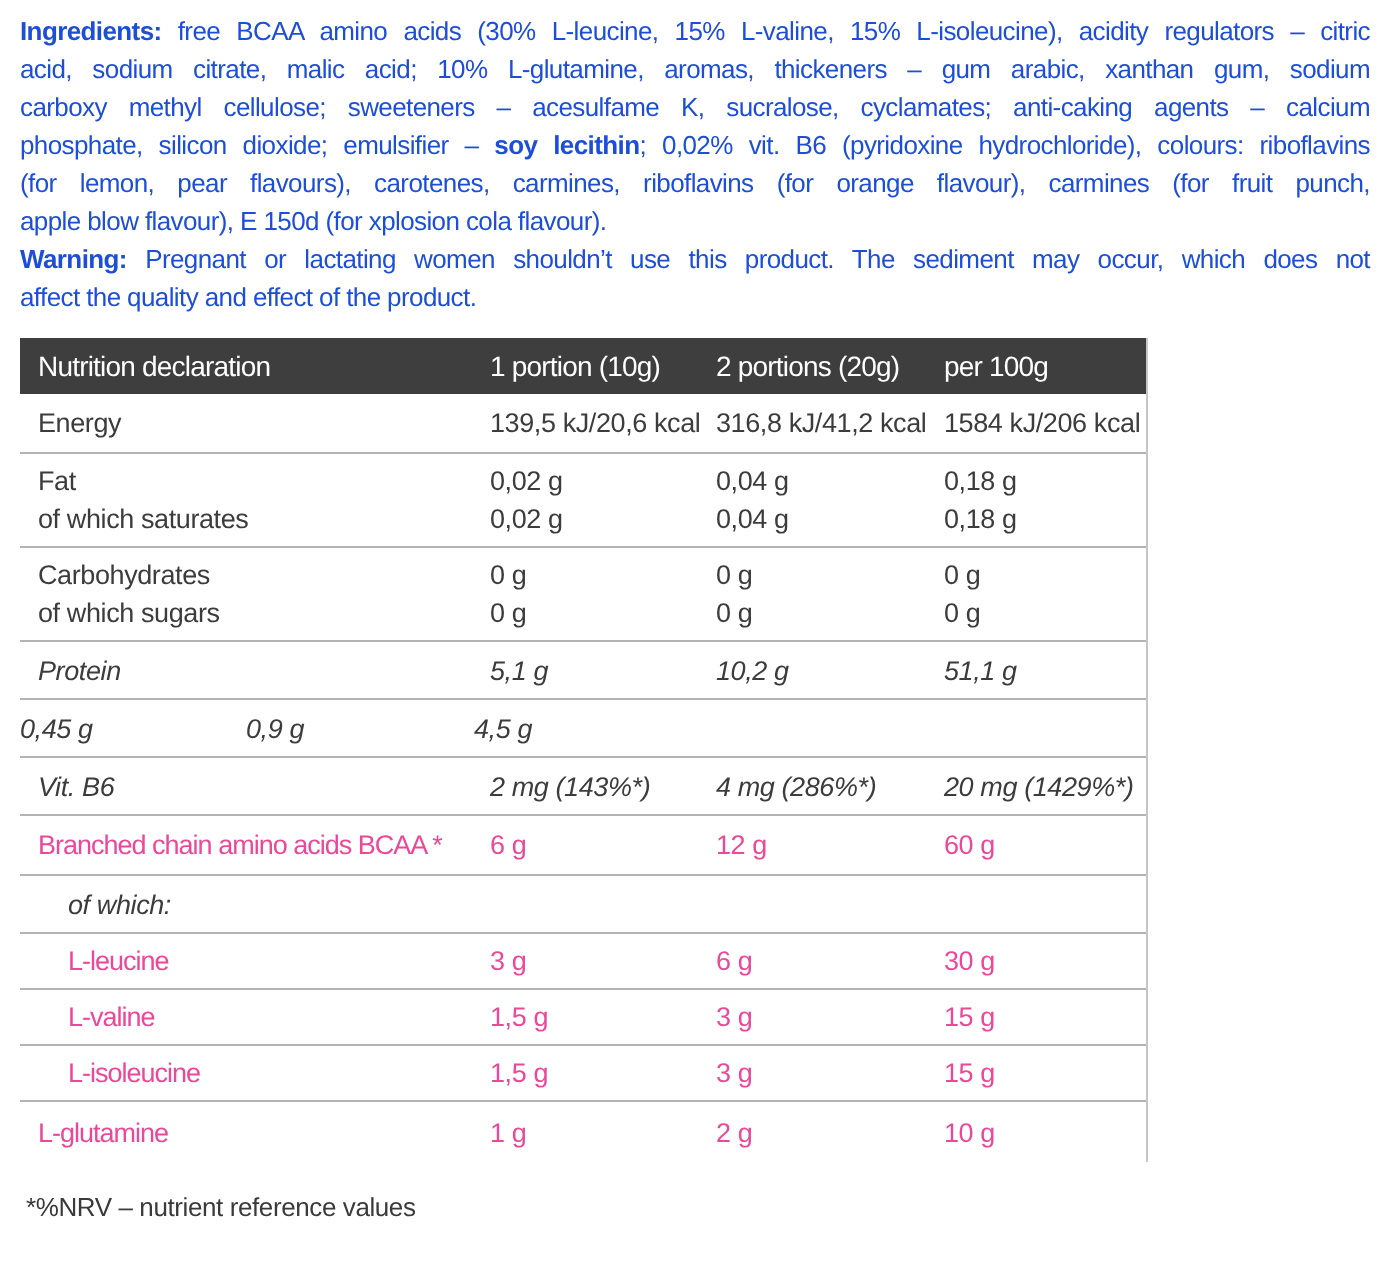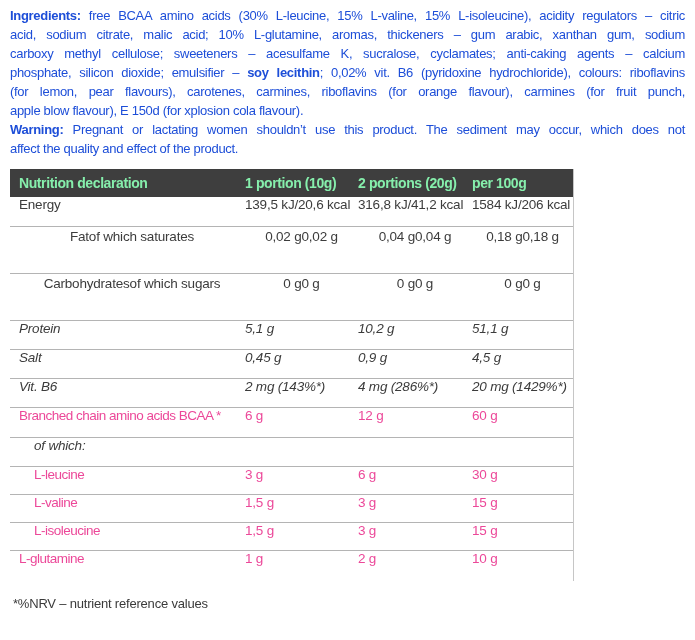--- a/index.html
+++ b/index.html
@@ -21,37 +21,37 @@
   
   .ntable {
     margin-top: 11px;
     width: 564px;
     border-right: 1px solid #c6c6c6;
     font-size: 13.5px;
     letter-spacing: -0.2px;
     color: #3c3c3c;
   }
   .thead {
-    background: #3e3e3e; color: #86efac;
+    background: #3e3e3e; color: #ffffff;
     height: 28px;
     display: flex; align-items: center;
-    font-weight: bold; font-size: 14px; letter-spacing: -0.4px;
+    font-weight: normal; font-size: 14px; letter-spacing: -0.4px;
   }
-  .tr { display: flex; align-items: flex-start; border-bottom: 1px solid #b4b4b4; }
+  .tr { display: flex; align-items: center; border-bottom: 1px solid #b4b4b4; }
   .tr.last { border-bottom: none; }
   .c1 { width: 235px; padding-left: 9px; white-space: nowrap; }
   .c2 { width: 113px; white-space: nowrap; }
   .c3 { width: 114px; white-space: nowrap; }
   .c4 { flex: 1; white-space: nowrap; }
   .h30 { min-height: 30px; }
   .h29 { min-height: 29px; font-style: italic; }
   .h28 { min-height: 28px; }
   .h47 { min-height: 47px; }
   .group .c1, .group .c2, .group .c3, .group .c4 {
-    display: flex; flex-direction: row; justify-content: center;
+    display: flex; flex-direction: column; justify-content: center;
   }
   .group span { display: block; line-height: 19.5px; }
   .boldrow { font-weight: normal; color: #ec4899; }
   .boldrow .c1 { letter-spacing: -0.5px; }
   .ind .c1 { padding-left: 24px; }
 
   .footnote { margin-top: 15px; font-size: 13px; letter-spacing: -0.2px; color: #3a3a3a; padding-left: 3px; }
 </style>
 </head>
 <body>
@@ -127,21 +127,20 @@
     </div>
 
     <div class="tr h29">
       <div class="c1">Protein</div>
       <div class="c2">5,1 g</div>
       <div class="c3">10,2 g</div>
       <div class="c4">51,1 g</div>
     </div>
 
     <div class="tr h29">
-      <div class="c1">Salt</div>
       <div class="c2">0,45 g</div>
       <div class="c3">0,9 g</div>
       <div class="c4">4,5 g</div>
     </div>
 
     <div class="tr h29">
       <div class="c1">Vit. B6</div>
       <div class="c2">2 mg (143%*)</div>
       <div class="c3">4 mg (286%*)</div>
       <div class="c4">20 mg (1429%*)</div>

